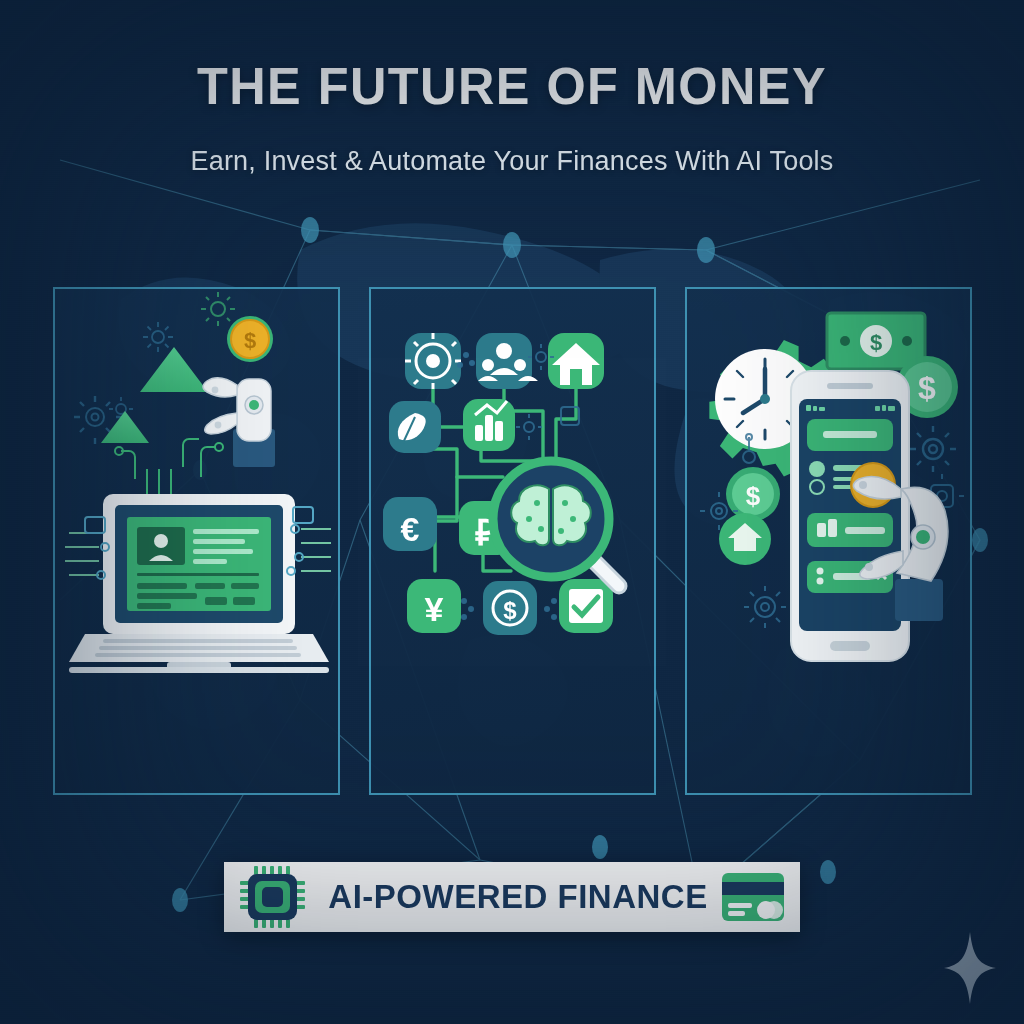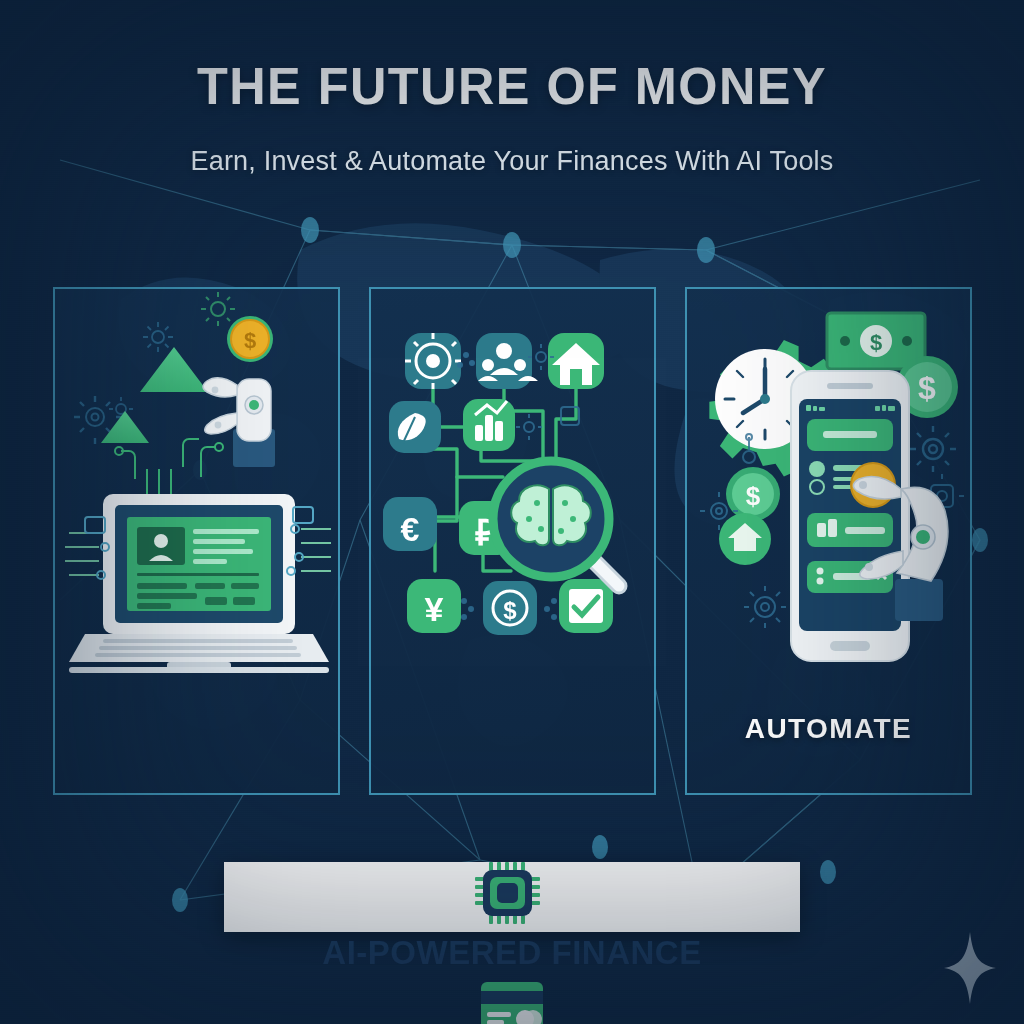--- a/index.html
+++ b/index.html
@@ -54,21 +54,20 @@
     position:absolute;bottom:48px;left:0;right:0;text-align:center;
     color:#ffffff;font-size:28px;font-weight:bold;letter-spacing:1.4px;
     text-shadow:0 2px 6px rgba(0,0,0,.4);
   }
 
   
   .badge{
     position:absolute;left:224px;top:862px;width:576px;height:70px;
     background:#fbfbfb;display:flex;align-items:center;gap:10px;padding:0 16px;
     box-shadow:0 6px 22px rgba(0,0,0,.35);
-    flex-direction:column;
   }
   .badge-text{
     flex:1;text-align:center;color:#1b3a5e;font-size:33px;font-weight:bold;
     letter-spacing:.5px;white-space:nowrap;
   }
   .sparkle{position:absolute;left:944px;top:932px;width:52px;height:72px;}
 
   svg{display:block;overflow:visible;}
 </style>
 </head>
@@ -483,21 +482,20 @@
             <path d="M214 200 q34-8 44 22 q10 34 -14 70 l-34 -8 q26-34 18-58 q-6-20 -14-26z" fill="#f3f6f8" stroke="#c9d5de" stroke-width="1.6"></path>
             <circle cx="236" cy="248" r="12" fill="#e7edf2" stroke="#b9c8d3" stroke-width="1.6"></circle>
             <circle cx="236" cy="248" r="7" fill="#3cb878"></circle>
             <path d="M214 200 q-22-18 -42-10 q-10 6 -2 12 q18 12 44 6z" fill="#f3f6f8" stroke="#c9d5de" stroke-width="1.6"></path>
             <path d="M216 262 q-26 4 -40 18 q-8 8 4 10 q20 0 36-14z" fill="#f3f6f8" stroke="#c9d5de" stroke-width="1.6"></path>
             <circle cx="176" cy="196" r="4" fill="#cfdae2"></circle>
             <circle cx="182" cy="278" r="4" fill="#cfdae2"></circle>
           </g>
         </svg>
       </div>
-      <div class="label">AUTOMATE</div>
     </div>
   </div>
 
   <div class="badge">
     <svg width="74" height="62" viewBox="0 0 74 62">
       <g fill="#3cb878">
         <rect x="14" y="0" width="4" height="9" rx="1"></rect>
           <rect x="22" y="0" width="4" height="9" rx="1"></rect>
         <rect x="30" y="0" width="4" height="9" rx="1"></rect>
           <rect x="38" y="0" width="4" height="9" rx="1"></rect>

